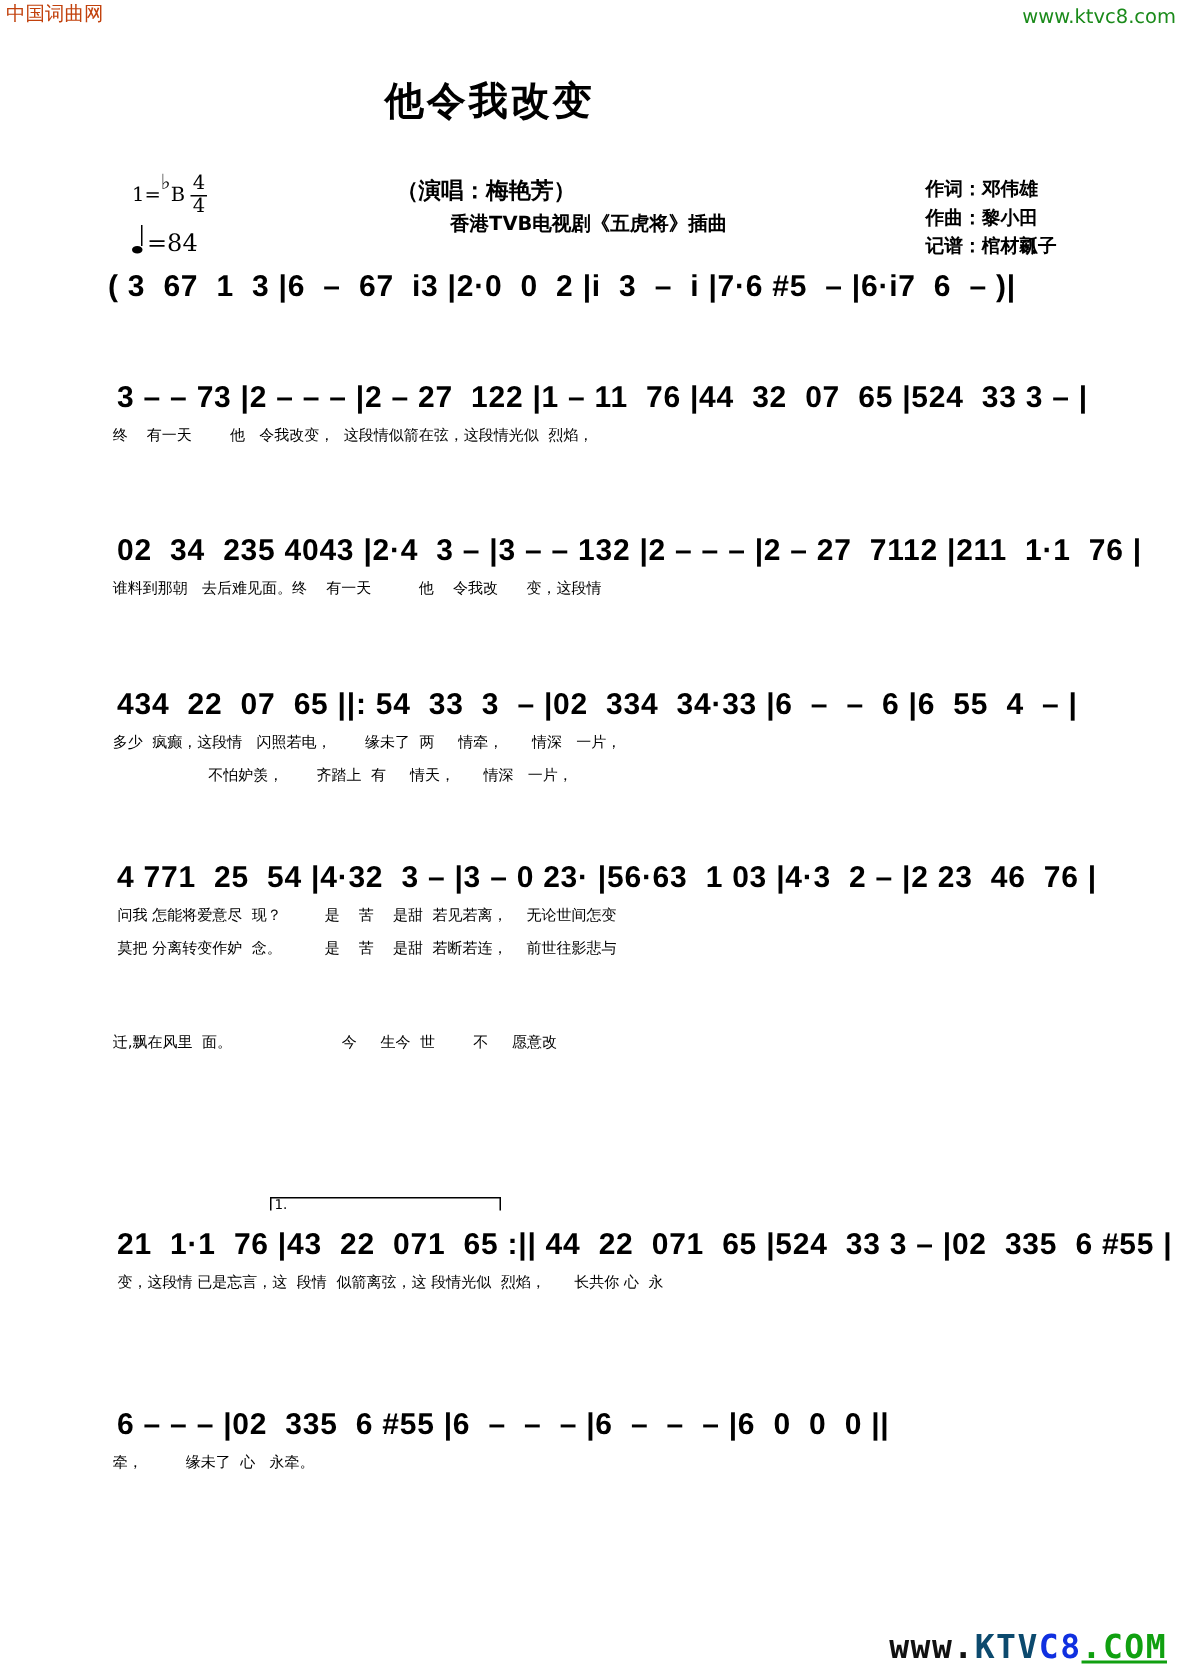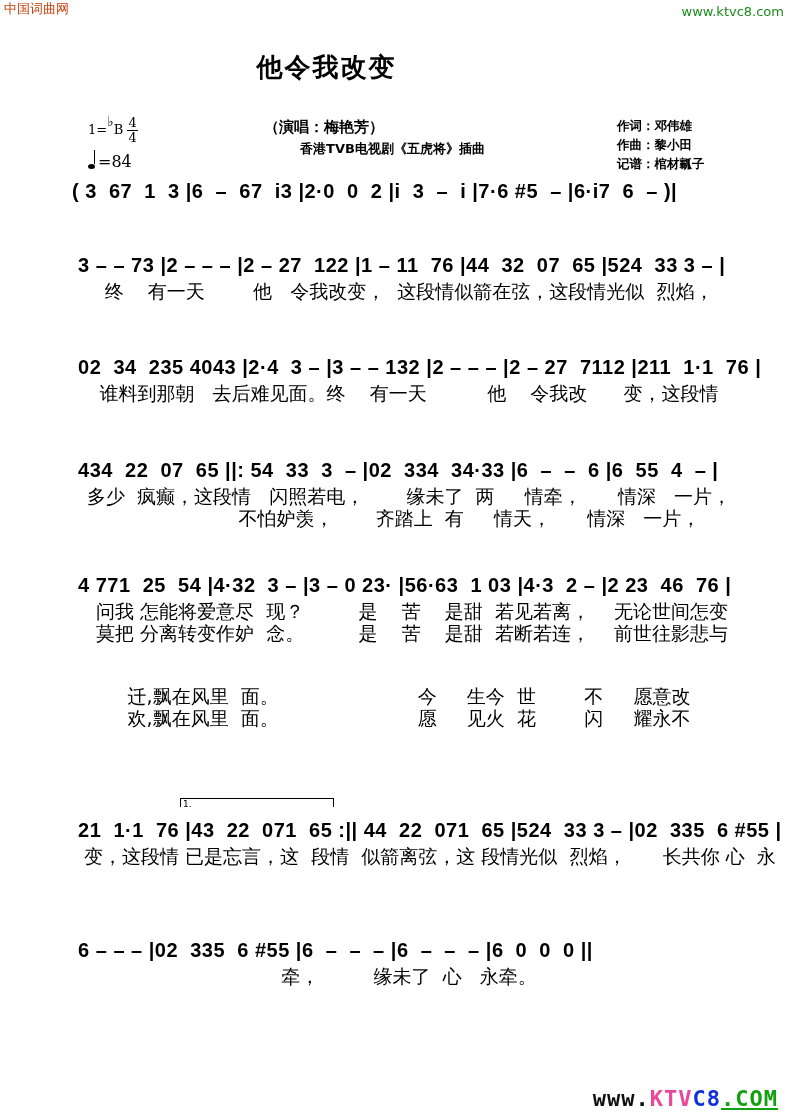--- a/index.html
+++ b/index.html
@@ -13,24 +13,24 @@
   .key .flat{position:relative;top:-8px;font-size:14px;}
   .timesig{display:inline-block;vertical-align:middle;text-align:center;line-height:14px;font-size:13px;}
   .timesig .num{border-bottom:1px solid #000;display:block;padding:0 1px;}
   .tempo{left:88px;top:152px;font-size:16px;font-family:"DejaVu Serif",serif;}
   .tempo .note{display:inline-block;width:7px;height:5px;background:#000;border-radius:50%;position:relative;top:2px;margin-right:1px;}
   .tempo .stem{display:inline-block;width:1px;height:14px;background:#000;position:relative;left:-2px;top:-3px;margin-right:1px;}
   .singer{left:0;width:648px;top:118px;text-align:center;font-size:15px;font-weight:bold;}
   .credits{left:617px;top:116px;font-size:12.5px;font-weight:bold;line-height:19px;}
   .line{position:absolute;left:72px;width:668px;}
   .notes{font-size:20px;font-weight:bold;font-family:"Liberation Sans",sans-serif;white-space:pre;letter-spacing:0.5px;height:30px;line-height:30px;}
-  .lyrics{font-size:19px;white-space:pre;line-height:22px;font-family:"DejaVu Sans",sans-serif;text-align:center;}
+  .lyrics{font-size:10px;white-space:pre;line-height:22px;font-family:"DejaVu Sans",sans-serif;}
   .footer-logo{right:12px;bottom:8px;font-size:22px;font-weight:bold;font-family:"DejaVu Sans Mono",monospace;letter-spacing:1px;}
   .footer-logo .w{color:#111;}
-  .footer-logo .k{color:#ec4899;}
+  .footer-logo .k{color:#0c4a6e;}
   .footer-logo .c8{color:#1030e0;}
   .footer-logo .com{color:#10a010;text-decoration:underline;}
   .ending-bracket{left:180px;top:798px;width:150px;height:8px;border-top:1px solid #000;border-left:1px solid #000;border-right:1px solid #000;font-size:9px;line-height:10px;padding-left:2px;}
 </style>
 </head>
 <body>
 
 <div class="abs site-left">中国词曲网</div>
 <div class="abs site-right">www.ktvc8.com</div>
 
@@ -77,21 +77,20 @@
 </div>
 
 <div class="line" style="top:570px;">
   <div class="notes"> 4 771  25  54 |4·32  3 – |3 – 0 23· |56·63  1 03 |4·3  2 – |2 23  46  76 |</div>
   <div class="lyrics">  问我 怎能将爱意尽  现？         是    苦    是甜  若见若离，    无论世间怎变</div>
   <div class="lyrics">  莫把 分离转变作妒  念。         是    苦    是甜  若断若连，    前世往影悲与</div>
 </div>
 
 <div class="line" style="top:685px;">
   <div class="lyrics"> 迁,飘在风里  面。                       今     生今  世        不     愿意改</div>
-  <div class="lyrics"> 欢,飘在风里  面。                       愿     见火  花        闪     耀永不</div>
 </div>
 
 <div class="abs ending-bracket">1.</div>
 <div class="line" style="top:815px;">
   <div class="notes"> 21  1·1  76 |43  22  071  65 :|| 44  22  071  65 |524  33 3 – |02  335  6 #55 |</div>
   <div class="lyrics">  变，这段情 已是忘言，这  段情  似箭离弦，这 段情光似  烈焰，      长共你 心  永</div>
 </div>
 
 <div class="line" style="top:935px;">
   <div class="notes"> 6 – – – |02  335  6 #55 |6  –  –  – |6  –  –  – |6  0  0  0 ||</div>

